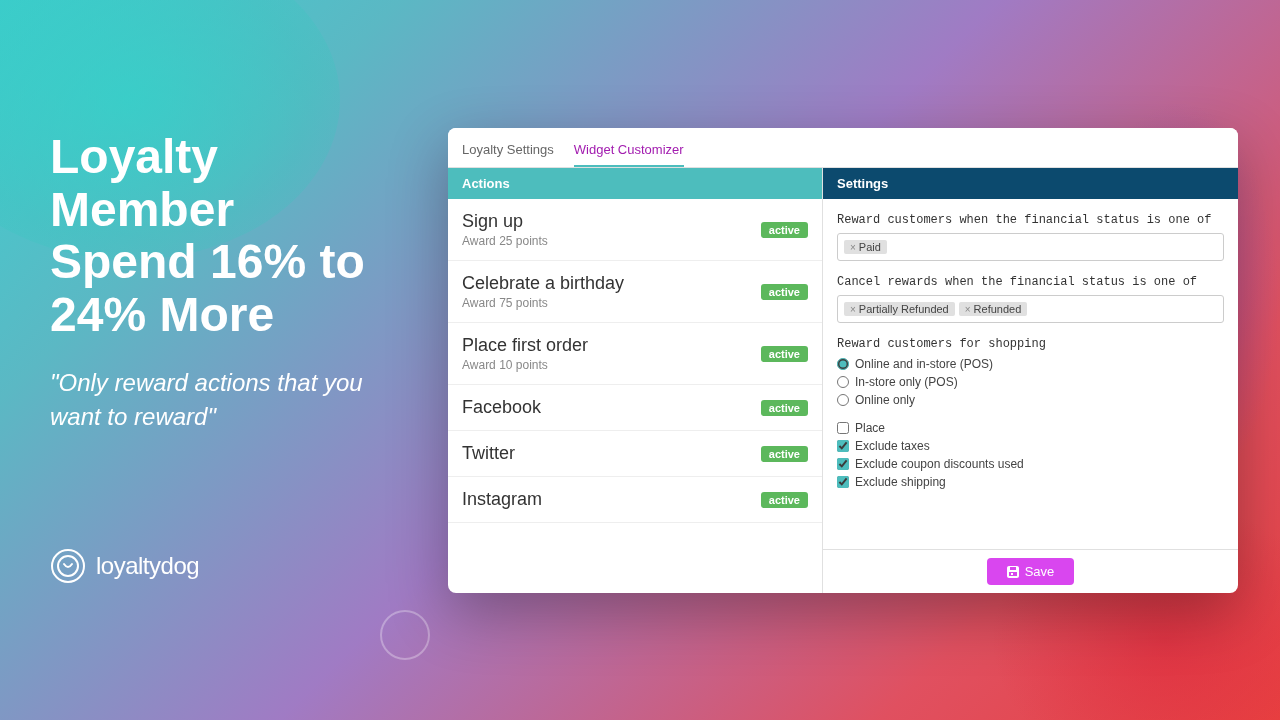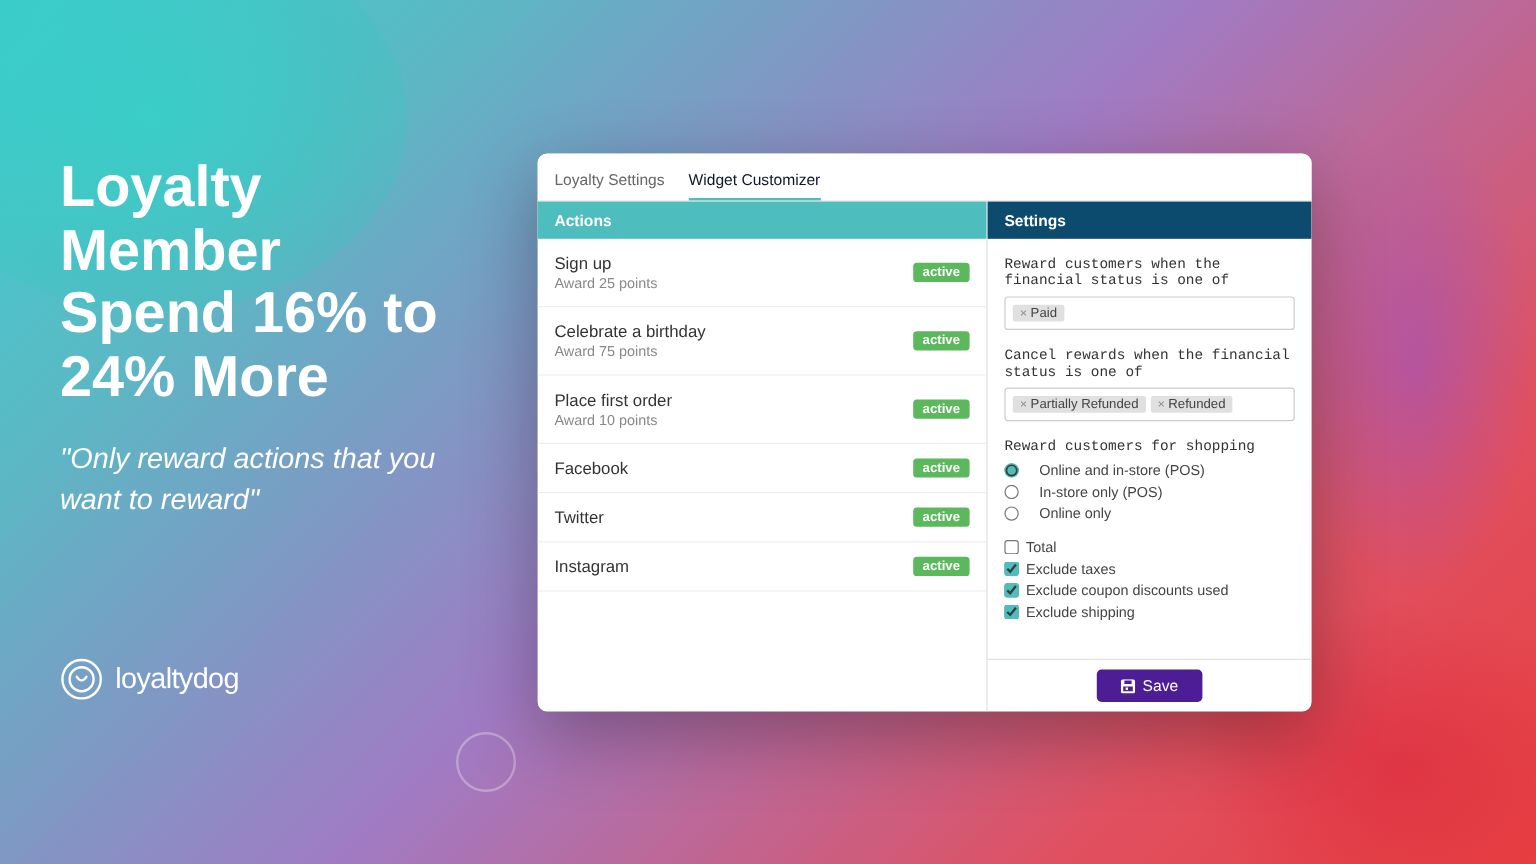--- a/index.html
+++ b/index.html
@@ -106,21 +106,21 @@
       font-size: 24px;
       font-weight: 500;
       letter-spacing: -0.5px;
     }
 
     
     .app-window {
       position: absolute;
       top: 128px;
       left: 448px;
-      width: 645px;
+      width: 790px;
       height: 465px;
       background: white;
       border-radius: 8px;
       box-shadow: 0 20px 60px rgba(0,0,0,0.3);
       z-index: 3;
       overflow: hidden;
     }
 
     
     .tabs {
@@ -134,21 +134,21 @@
 
     .tab {
       font-size: 13px;
       padding: 4px 0 8px;
       cursor: pointer;
       color: #666;
       border-bottom: 2px solid transparent;
     }
 
     .tab.active {
-      color: #0f172a;
+      color: #a21caf;
       border-bottom: 2px solid #4dbdbd;
     }
 
     
     .main-content {
       display: flex;
       height: calc(100% - 40px);
     }
 
     
@@ -176,21 +176,21 @@
       padding: 12px 14px;
       border-bottom: 1px solid #eee;
       display: flex;
       align-items: center;
       justify-content: space-between;
     }
 
     .action-info {}
 
     .action-name {
-      font-size: 14px;
+      font-size: 18px;
       color: #333;
       font-weight: 500;
     }
 
     .action-points {
       font-size: 12px;
       color: #888;
       margin-top: 2px;
     }
 
@@ -266,21 +266,21 @@
 
     .radio-group {
       display: flex;
       flex-direction: column;
       gap: 4px;
     }
 
     .radio-item {
       display: flex;
       align-items: center;
-      gap: 17px;
+      gap: 6px;
       font-size: 12px;
     }
 
     .radio-item input[type="radio"] {
       accent-color: #4dbdbd;
       width: 12px;
       height: 12px;
     }
 
     .checkbox-group {
@@ -304,21 +304,21 @@
 
     
     .save-row {
       display: flex;
       justify-content: center;
       padding: 8px;
       border-top: 1px solid #e0e0e0;
     }
 
     .save-btn {
-      background: #4c1d95;
+      background: #d946ef;
       color: white;
       border: none;
       border-radius: 4px;
       padding: 6px 20px;
       font-size: 13px;
       cursor: pointer;
       display: flex;
       align-items: center;
       gap: 6px;
     }
@@ -464,21 +464,21 @@
               <input type="radio" name="shopping" style="">
               <span>Online only</span>
             </label>
           </div>
         </div>
 
         <div class="settings-section">
           <div class="checkbox-group">
             <label class="checkbox-item">
               <input type="checkbox" style="">
-              <span>Total</span>
+              <span>Place</span>
             </label>
             <label class="checkbox-item">
               <input type="checkbox" checked="" style="">
               <span>Exclude taxes</span>
             </label>
             <label class="checkbox-item">
               <input type="checkbox" checked="" style="">
               <span>Exclude coupon discounts used</span>
             </label>
             <label class="checkbox-item">

